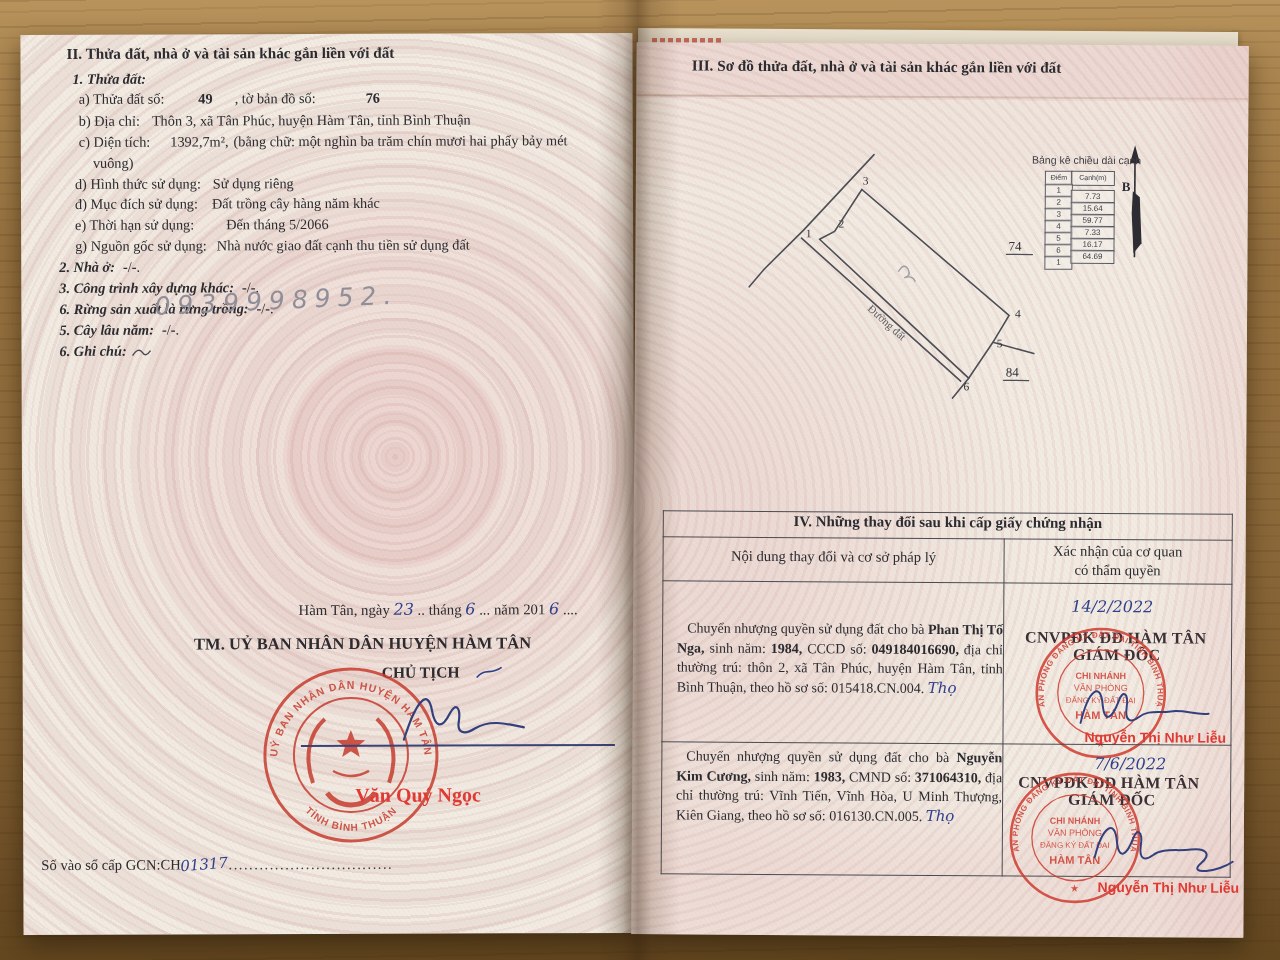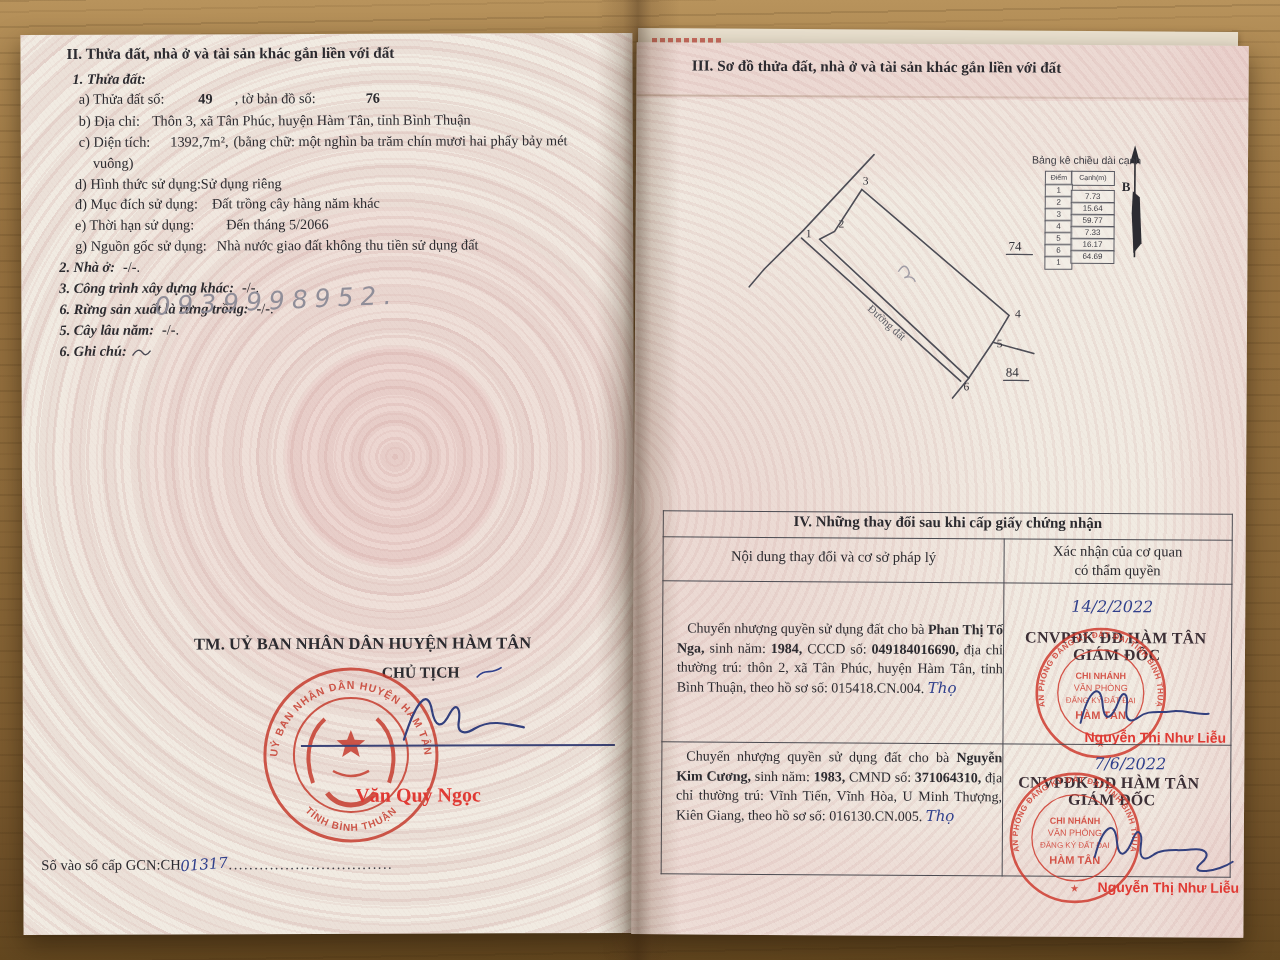--- a/index.html
+++ b/index.html
@@ -71,30 +71,30 @@
     <span>a) Thửa đất số:</span><span class="b" style="margin-left:34px">49</span><span style="margin-left:22px">, tờ bản đồ số:</span><span class="b" style="margin-left:50px">76</span>
   </div>
   <div class="t" style="left:58px;top:78px">
     <span>b) Địa chỉ:</span><span style="margin-left:12px">Thôn 3, xã Tân Phúc, huyện Hàm Tân, tỉnh Bình Thuận</span>
   </div>
   <div class="t" style="left:58px;top:99px">
     <span>c) Diện tích:</span><span style="margin-left:20px">1392,7m²,</span><span style="margin-left:5px">(bằng chữ: một nghìn ba trăm chín mươi hai phẩy bảy mét</span>
   </div>
   <div class="t" style="left:72px;top:120px">vuông)</div>
   <div class="t" style="left:54px;top:141px">
-    <span>d) Hình thức sử dụng:</span><span style="margin-left:0">Sử dụng riêng</span>
+    <span>d) Hình thức sử dụng:</span><span style="margin-left:12px">Sử dụng riêng</span>
   </div>
   <div class="t" style="left:54px;top:161px">
     <span>đ) Mục đích sử dụng:</span><span style="margin-left:14px">Đất trồng cây hàng năm khác</span>
   </div>
   <div class="t" style="left:54px;top:182px">
     <span>e) Thời hạn sử dụng:</span><span style="margin-left:32px">Đến tháng 5/2066</span>
   </div>
   <div class="t" style="left:54px;top:203px">
-    <span>g) Nguồn gốc sử dụng:</span><span style="margin-left:10px">Nhà nước giao đất không thu tiền sử dụng đất</span>
+    <span>g) Nguồn gốc sử dụng:</span><span style="margin-left:10px">Nhà nước giao đất cạnh thu tiền sử dụng đất</span>
   </div>
 
   <div class="t" style="left:38px;top:224px">
     <span class="b it">2. Nhà ở:</span><span style="margin-left:8px">-/-.</span>
   </div>
   <div class="t" style="left:38px;top:245px">
     <span class="b it">3. Công trình xây dựng khác:</span><span style="margin-left:8px">-/-.</span>
   </div>
   <div class="t" style="left:38px;top:266px">
     <span class="b it">6. Rừng sản xuất là rừng trồng:</span><span style="margin-left:8px">-/-.</span>
@@ -104,20 +104,29 @@
   </div>
   <div class="t" style="left:38px;top:308px">
     <span class="b it">6. Ghi chú:</span>
     <svg width="22" height="14" style="vertical-align:middle">
         <path d="M2 10 q 6 -9 10 -3 q 3 5 8 -2" stroke="#4a4a55" stroke-width="1.4" fill="none"></path>
       </svg>
   </div>
 
   <div class="t pencil" style="left:133px;top:252px;font-size:25px;letter-spacing:7px;transform:rotate(-2.5deg)">0939998952.</div>
 
+  <div class="t" style="left:276px;top:566px;font-size:14.8px">
+    <span>Hàm Tân, ngày</span>
+    <span class="hw" style="font-size:16px">23</span>
+    <span>..  tháng</span>
+    <span class="hw" style="font-size:16px">6</span>
+    <span>...  năm 201</span>
+    <span class="hw" style="font-size:16px">6</span>
+    <span>....</span>
+  </div>
   <div class="t b ctr" style="left:90px;top:600px;width:500px;font-size:16.5px">TM. UỶ BAN NHÂN DÂN HUYỆN HÀM TÂN</div>
   <div class="t b ctr" style="left:338px;top:630px;width:120px;font-size:15.5px">CHỦ TỊCH</div>
   <svg class="sig" style="left:452px;top:632px" width="30" height="16">
     <path d="M2 12 C 10 2 16 10 27 2" stroke="#30408c" stroke-width="1.6" fill="none"></path>
   </svg>
 
   <svg class="stamp" style="left:238px;top:631px" width="180" height="180" viewBox="0 0 180 180">
     <defs>
       <path id="ls-top" d="M 16 98 A 74 74 0 1 1 164 98"></path>
       <path id="ls-bot" d="M 26 102 A 64 64 0 0 0 154 102"></path>

